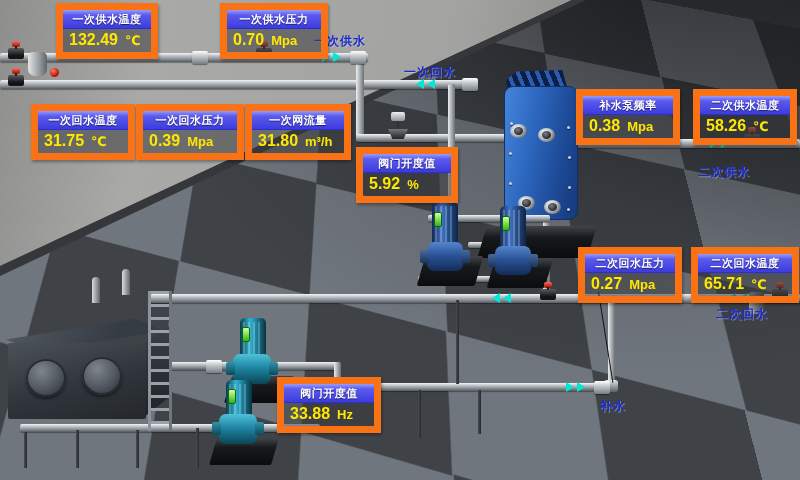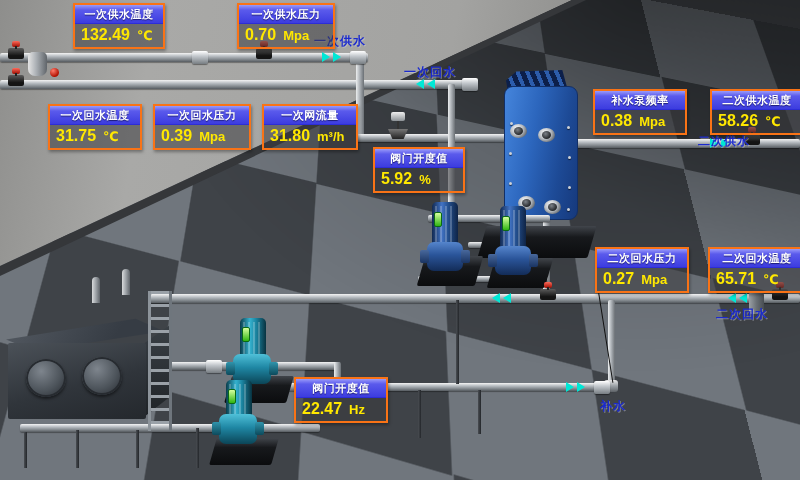--- a/index.html
+++ b/index.html
@@ -105,41 +105,41 @@
     background:radial-gradient(circle at 38% 32%,#7e858d,#4d545b 55%,#31363c 85%);
     box-shadow:0 2px 3px rgba(0,0,0,.5),inset 0 0 0 2px #272b30;}
   .ladder{position:absolute;left:148px;top:36px;width:18px;height:140px;z-index:5;
     border-left:3px solid #8d949b;border-right:3px solid #6f767d;
     background:repeating-linear-gradient(#9aa1a8 0 3px,transparent 3px 13px);}
   .vent{position:absolute;width:8px;height:26px;border-radius:4px 4px 0 0;z-index:5;
     background:linear-gradient(90deg,#d8dadc,#9ca1a6 50%,#5f646a);}
   
   .leader{position:absolute;width:1px;background:#101010;transform-origin:top left;z-index:6;}
   
-  .databox{position:absolute;z-index:10;border:2px solid #f97316;
-    background:rgba(58,58,62,.55);box-shadow:1px 2px 3px rgba(0,0,0,.35);margin-left:17px;}
+  .databox{position:absolute;z-index:10;border:7px solid #f97316;
+    background:rgba(58,58,62,.55);box-shadow:1px 2px 3px rgba(0,0,0,.35);}
   .databox .hd{height:18px;line-height:18px;text-align:center;font-size:11px;font-weight:bold;
     color:#ffffff;letter-spacing:.5px;text-shadow:0 1px 1px rgba(0,0,40,.6);
     background:linear-gradient(#9a9afa 0%,#5a5aec 28%,#3c3cdf 100%);
     border-bottom:1px solid #2d2dd6;}
   .databox .vrow{display:flex;align-items:baseline;gap:7px;padding:2px 6px 3px;
     font-weight:bold;color:#ffe800;}
   .databox .num{font-size:16px;}
   .databox .unit{font-size:13px;}
   
   .plabel{position:absolute;z-index:8;font-size:12px;font-weight:bold;color:#1b2ace;
     letter-spacing:1px;text-shadow:1px 1px 0 rgba(215,218,225,.4);}
   
   #g1{left:56px;top:3px;width:88px}   #g2{left:220px;top:3px;width:94px}
   #g3{left:31px;top:104px;width:90px} #g4{left:136px;top:104px;width:94px}
   #g5{left:245px;top:104px;width:92px}#g6{left:356px;top:147px;width:88px}
   #g7{left:576px;top:89px;width:90px} #g8{left:693px;top:89px;width:90px}
   #g9{left:578px;top:247px;width:90px}#g10{left:691px;top:247px;width:94px}
   #g11{left:56px;top:307px;width:92px}#g12{left:277px;top:377px;width:90px}
-  #pl1{left:314px;top:33px}  #pl2{left:404px;top:64px}  #pl3{left:698px;top:133px}
+  #pl1{left:314px;top:33px}  #pl2{left:404px;top:64px}  #pl3{left:698px;top:164px}
   #pl4{left:716px;top:306px} #pl5{left:600px;top:398px}
 </style>
 </head>
 <body>
 
 <div id="stage">
 
   <div class="floor"></div>
   <div class="floor-shade"></div>
   <div class="wall"></div>
@@ -375,18 +375,18 @@
   <div class="databox" id="g10">
     <div class="hd">二次回水温度</div>
     <div class="vrow">
         <span class="num">65.71</span>
         <span class="unit">℃</span>
       </div>
   </div>
   <div class="databox" id="g12">
     <div class="hd">阀门开度值</div>
     <div class="vrow">
-        <span class="num">22.47</span>
+        <span class="num">33.88</span>
         <span class="unit">Hz</span>
       </div>
   </div>
 
 </div>
 
 </body></html>

